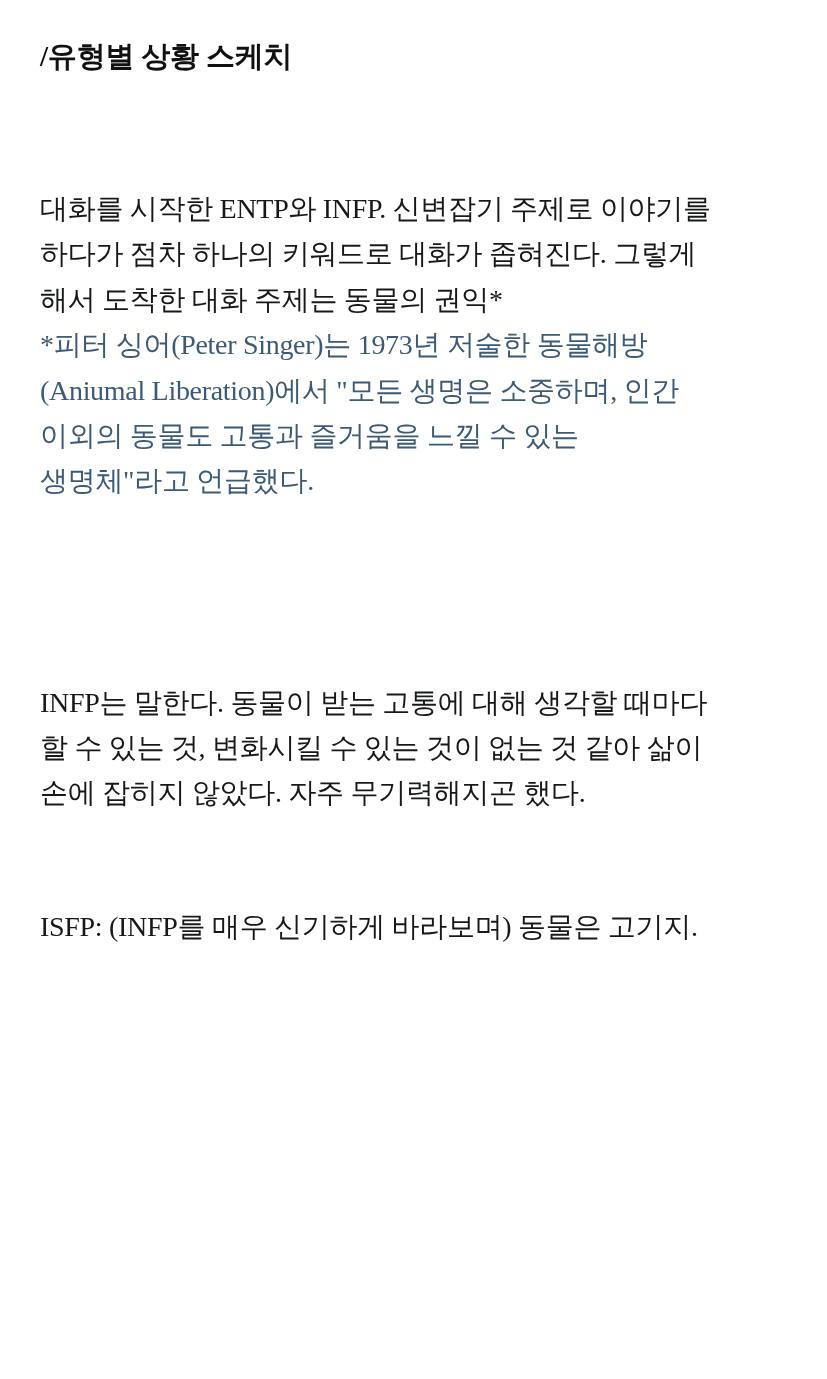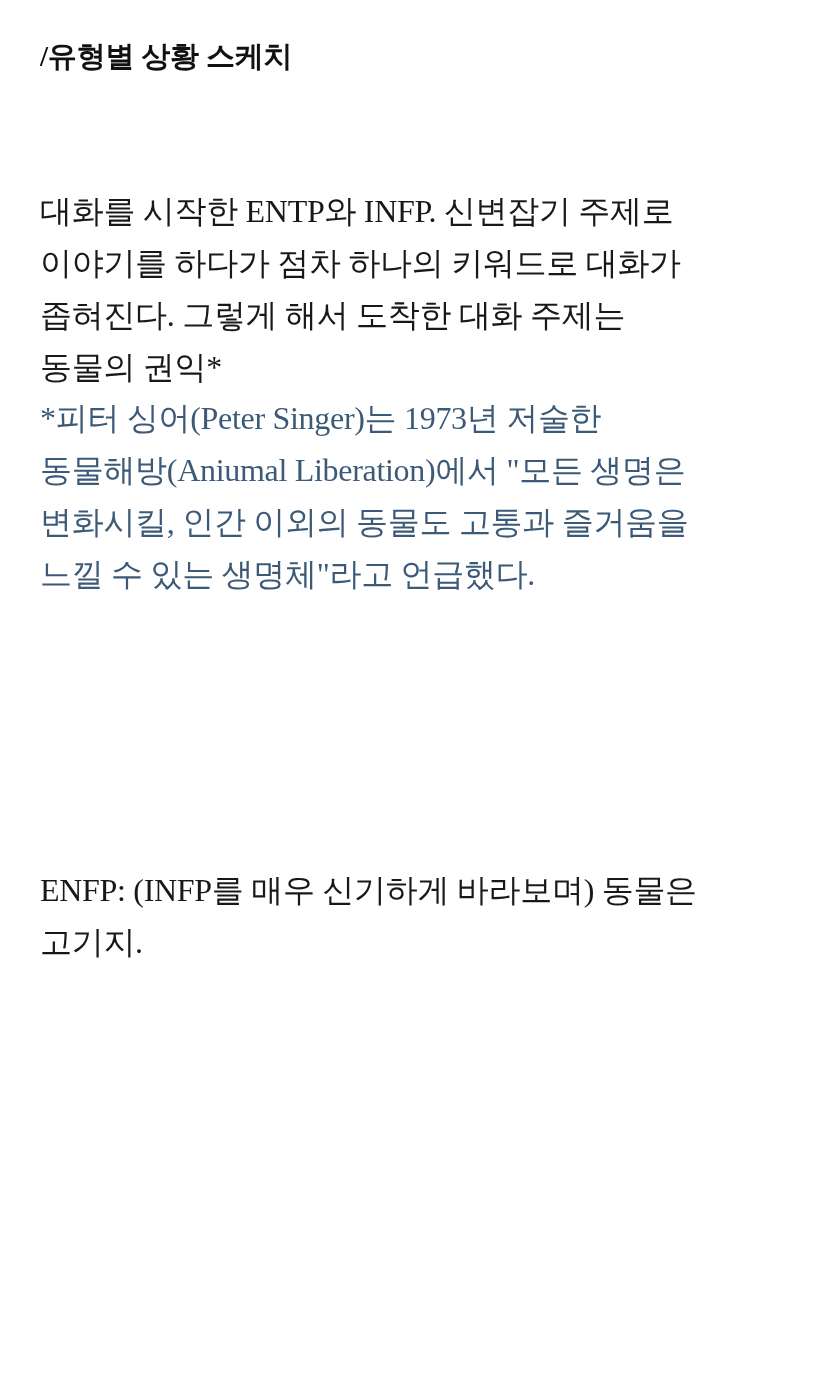--- a/index.html
+++ b/index.html
@@ -33,21 +33,21 @@
     letter-spacing: -0.2px;
     white-space: pre-wrap;
   }
   .gap-lg {
     height: 108px;
   }
   .gap-md {
     height: 88px;
   }
   .para {
-    font-size: 32px;
+    font-size: 28px;
     line-height: 1.62;
     color: #16181a;
     letter-spacing: -0.3px;
     white-space: pre-wrap;
     word-break: keep-all;
   }
   .para.footnote {
     color: #3c5a78;
   }
   .block {
@@ -59,25 +59,26 @@
 
 <div class="page">
 
   <div class="heading-block">
     <div class="heading">/유형별 상황 스케치</div>
   </div>
 
   <div class="gap-lg"></div>
 
   <p class="para block">대화를 시작한 ENTP와 INFP. 신변잡기 주제로 이야기를 하다가 점차 하나의 키워드로 대화가 좁혀진다. 그렇게 해서 도착한 대화 주제는 동물의 권익*</p>
-  <p class="para footnote block">*피터 싱어(Peter Singer)는 1973년 저술한 동물해방(Aniumal Liberation)에서 "모든 생명은 변화시킬, 인간 이외의 동물도 고통과 즐거움을 느낄 수 있는 생명체"라고 언급했다.</p>
+  <p class="para footnote block">*피터 싱어(Peter Singer)는 1973년 저술한 동물해방(Aniumal Liberation)에서 "모든 생명은 소중하며, 인간 이외의 동물도 고통과 즐거움을 느낄 수 있는 생명체"라고 언급했다.</p>
 
   <div class="gap-md"></div>
 
 
   <div class="gap-md"></div>
 
+  <p class="para block">INFP는 말한다. 동물이 받는 고통에 대해 생각할 때마다 할 수 있는 것, 변화시킬 수 있는 것이 없는 것 같아 삶이 손에 잡히지 않았다. 자주 무기력해지곤 했다.</p>
 
   <div class="gap-md"></div>
 
-  <p class="para block">ENFP: (INFP를 매우 신기하게 바라보며) 동물은 고기지.</p>
+  <p class="para block">ISFP: (INFP를 매우 신기하게 바라보며) 동물은 고기지.</p>
 
 </div>
 
 </body></html>

